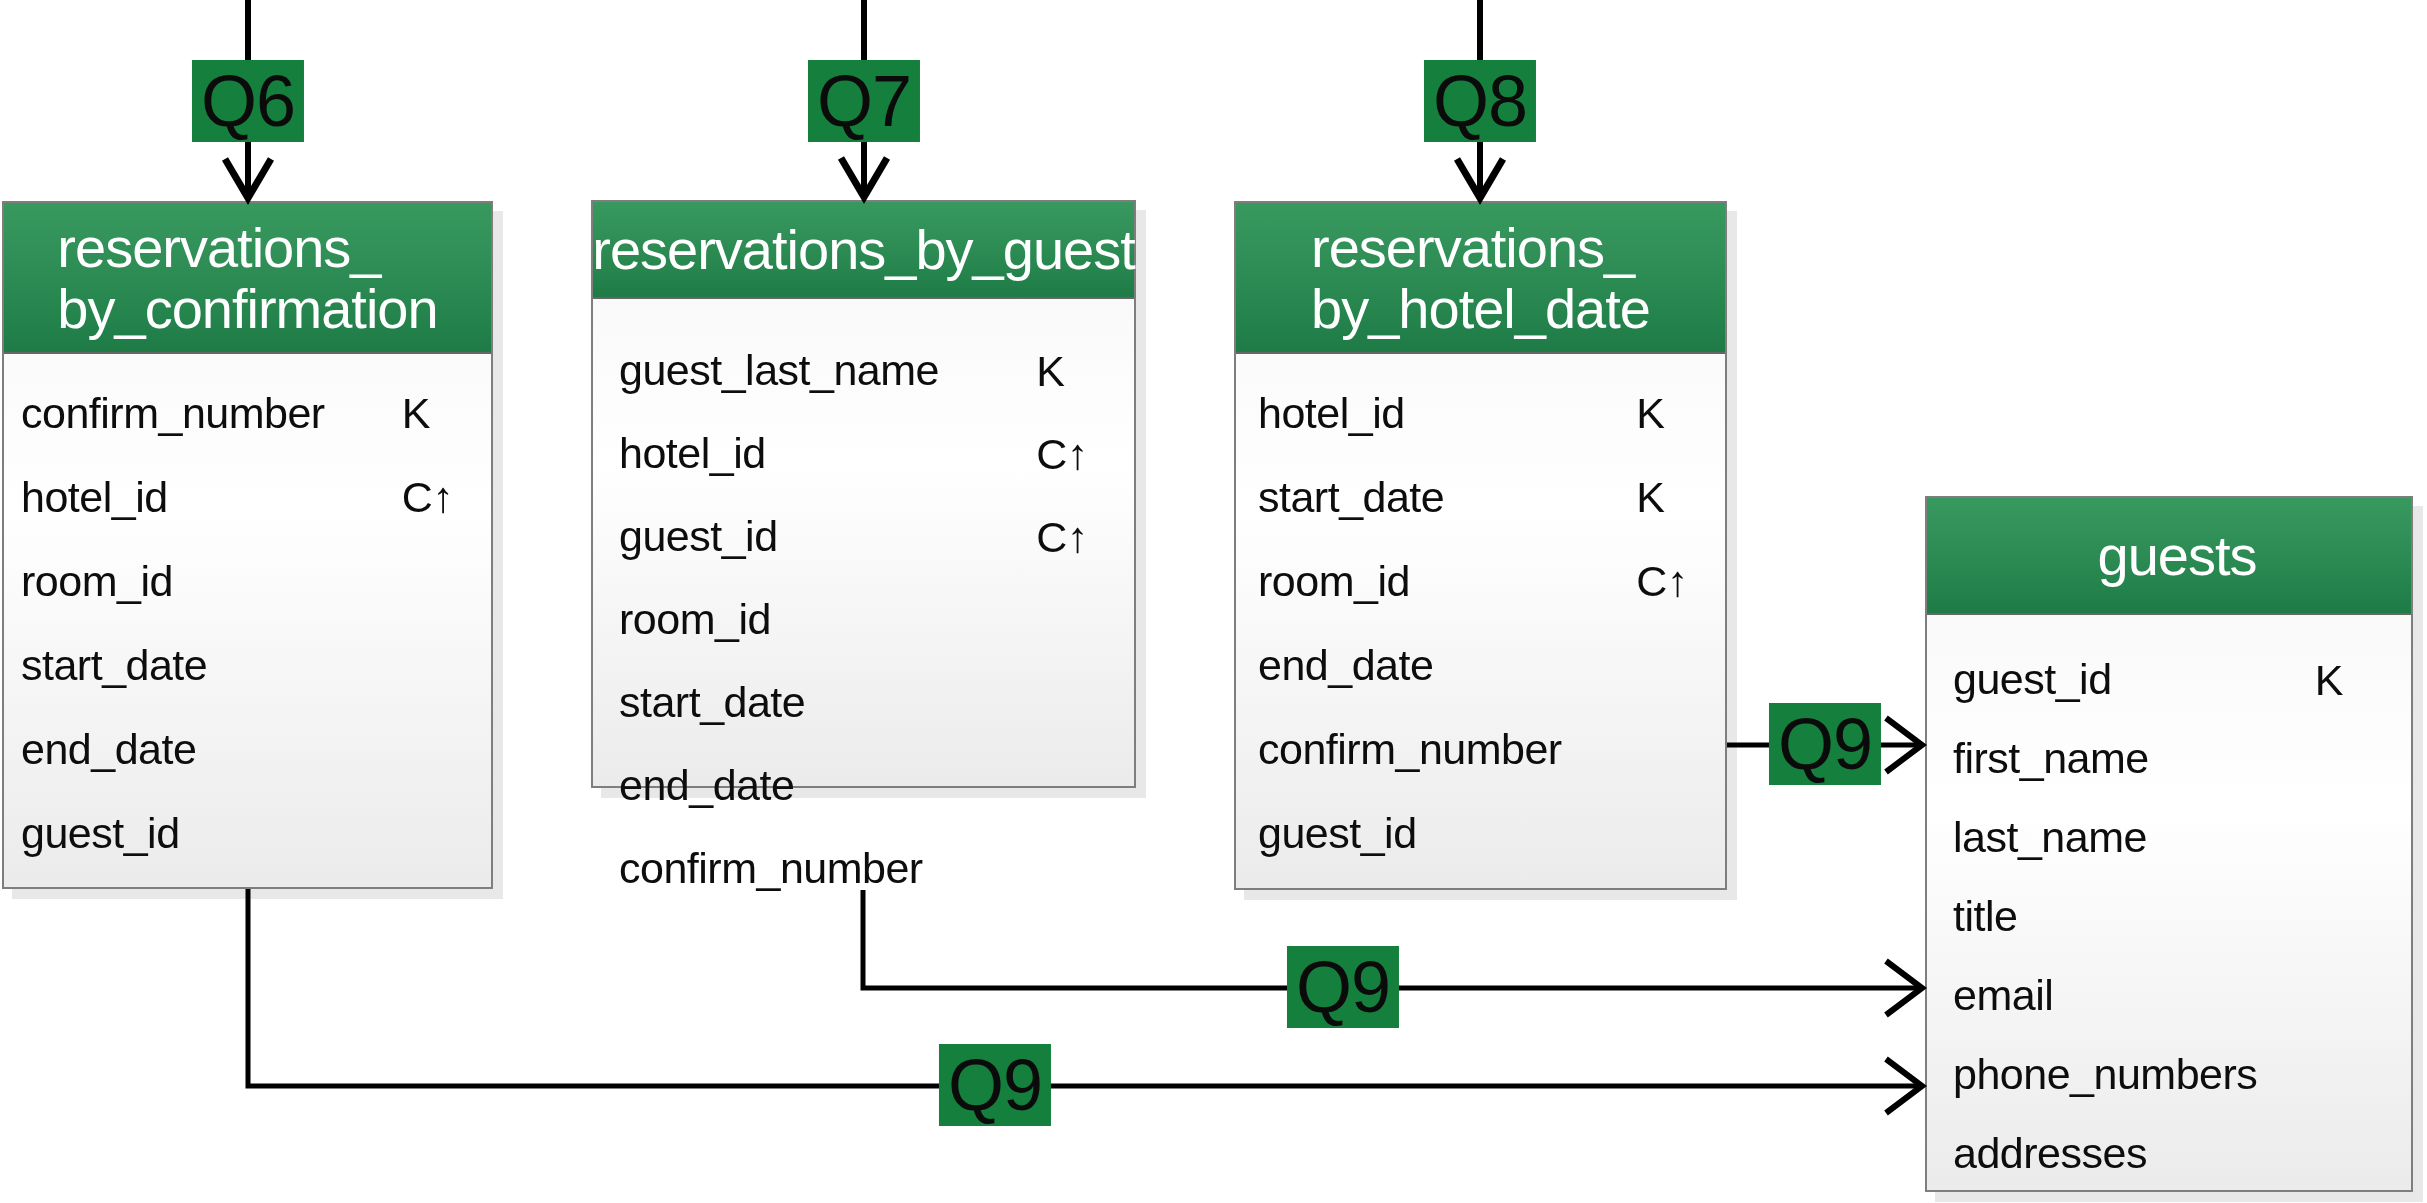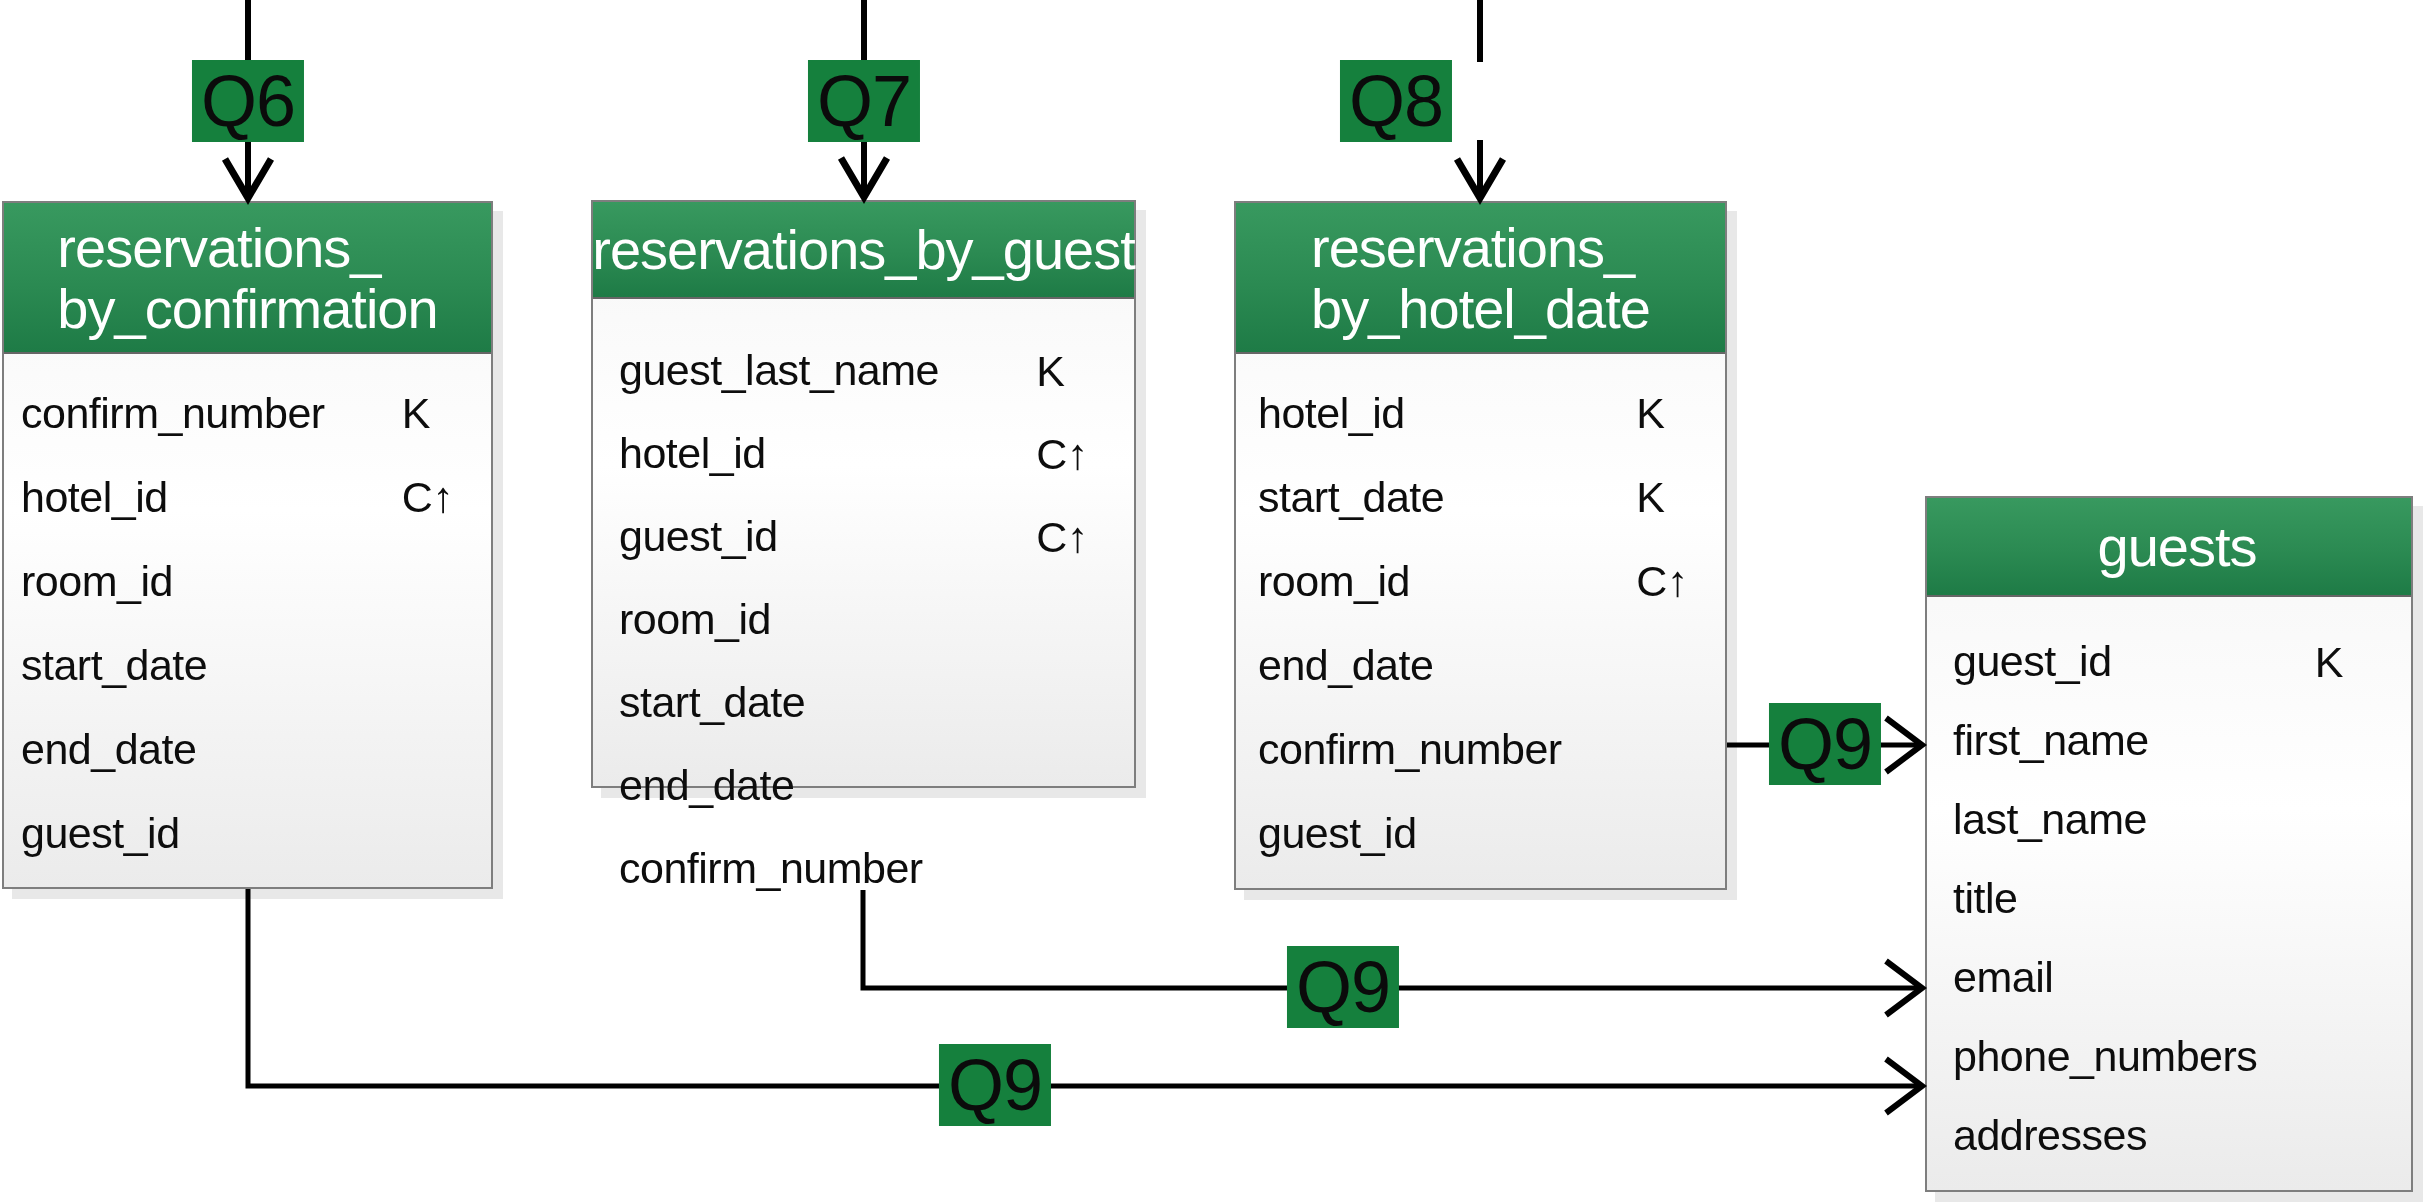--- a/index.html
+++ b/index.html
@@ -59,21 +59,21 @@
   .t-conf  .row{height:84px;}
   .t-guest{left:591px; top:200px; width:545px; height:588px;}
   .t-guest .thead{height:97px;}
   .t-guest .tbody{padding:30px 0 0 26px;}
   .t-guest .row{height:83px;}
   .t-hotel{left:1234px;top:201px; width:493px; height:689px;}
   .t-hotel .thead{height:151px;}
   .t-hotel .tbody{padding:17px 0 0 22px;}
   .t-hotel .row{height:84px;}
   .t-guests{left:1925px;top:496px;width:488px; height:696px;}
-  .t-guests .thead{height:99px;padding-left:16px;}
+  .t-guests .thead{height:117px;padding-left:16px;}
   .t-guests .tbody{padding:25px 0 0 26px;}
   .t-guests .row{height:79px;}
 </style>
 </head>
 <body>
 
 <div id="canvas">
 
   <svg class="overlay" viewBox="0 0 2427 1203" xmlns="http://www.w3.org/2000/svg">
 
@@ -106,21 +106,21 @@
     </g>
 
     <g stroke="#000000" fill="none">
       <polyline points="248,889 248,1086 1918,1086" stroke-width="5"></polyline>
       <polyline points="1886,1059 1922,1086 1886,1113" stroke-width="6"></polyline>
     </g>
   </svg>
 
   <div class="qlabel" style="left:248px;top:101px;">Q6</div>
   <div class="qlabel" style="left:864px;top:101px;">Q7</div>
-  <div class="qlabel" style="left:1396px;top:101px;">Q8</div>
+  <div class="qlabel" style="left:1480px;top:101px;">Q8</div>
   <div class="qlabel" style="left:1825px;top:744px;">Q9</div>
   <div class="qlabel" style="left:1343px;top:987px;">Q9</div>
   <div class="qlabel" style="left:995px;top:1085px;">Q9</div>
 
   <div class="dbtable t-conf">
     <div class="thead">reservations_
 by_confirmation</div>
     <div class="tbody">
         <div class="row">
           <span class="fname">confirm_number</span>

